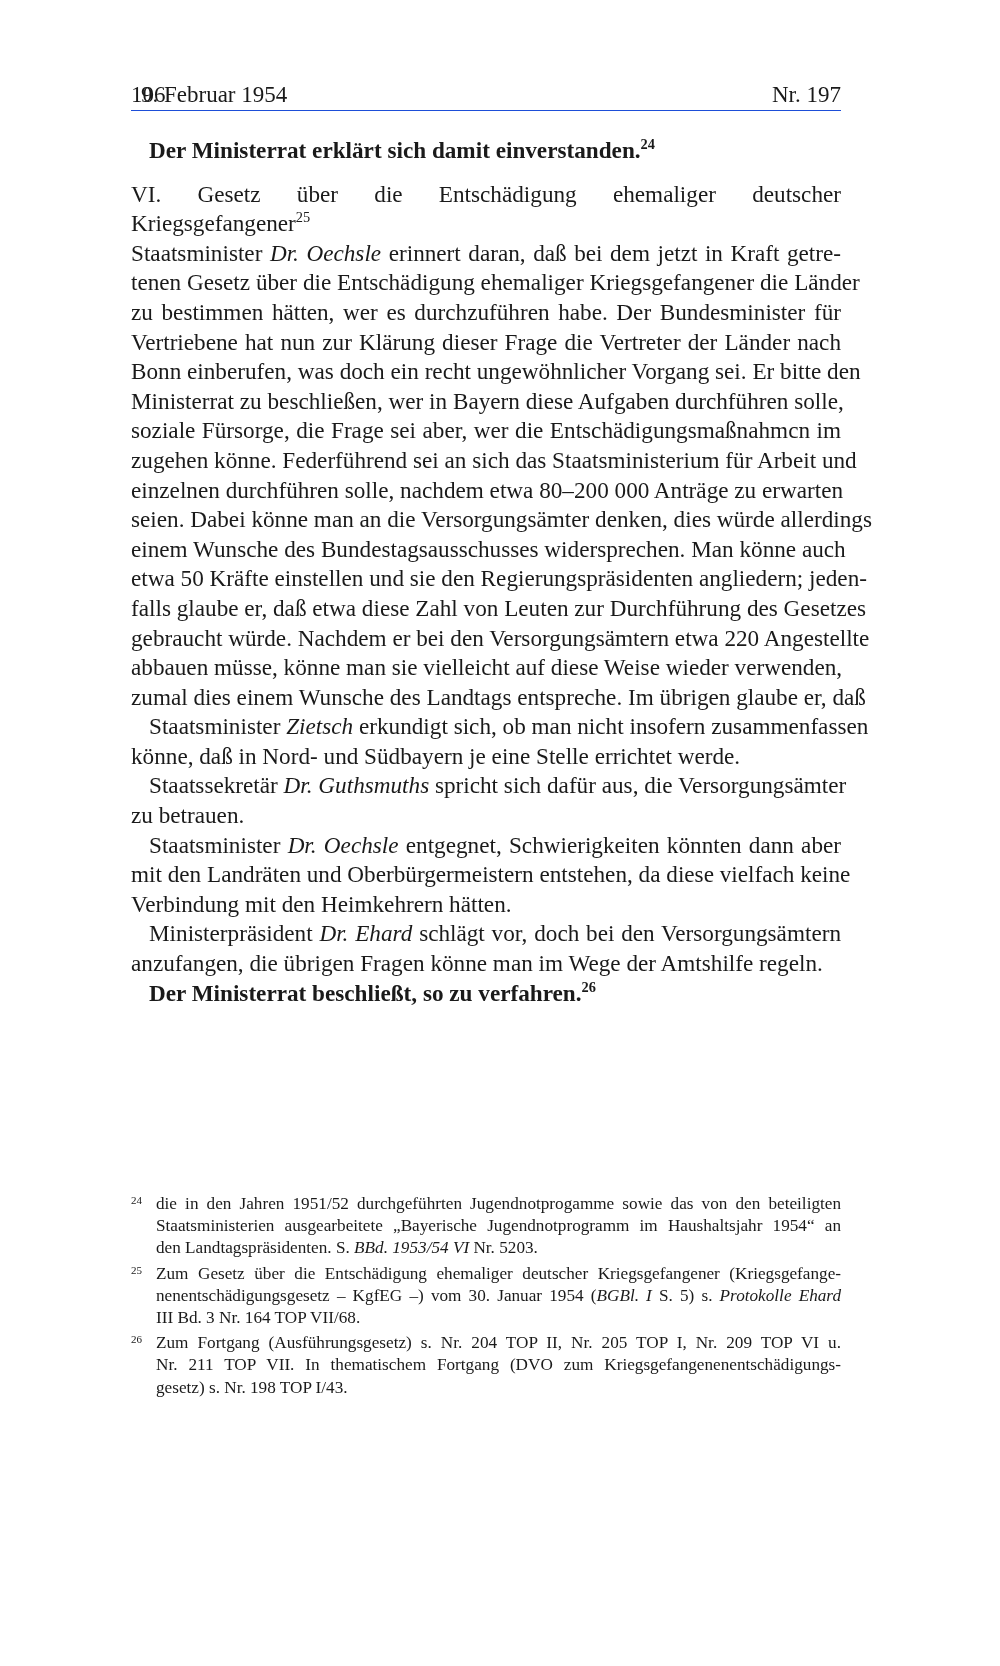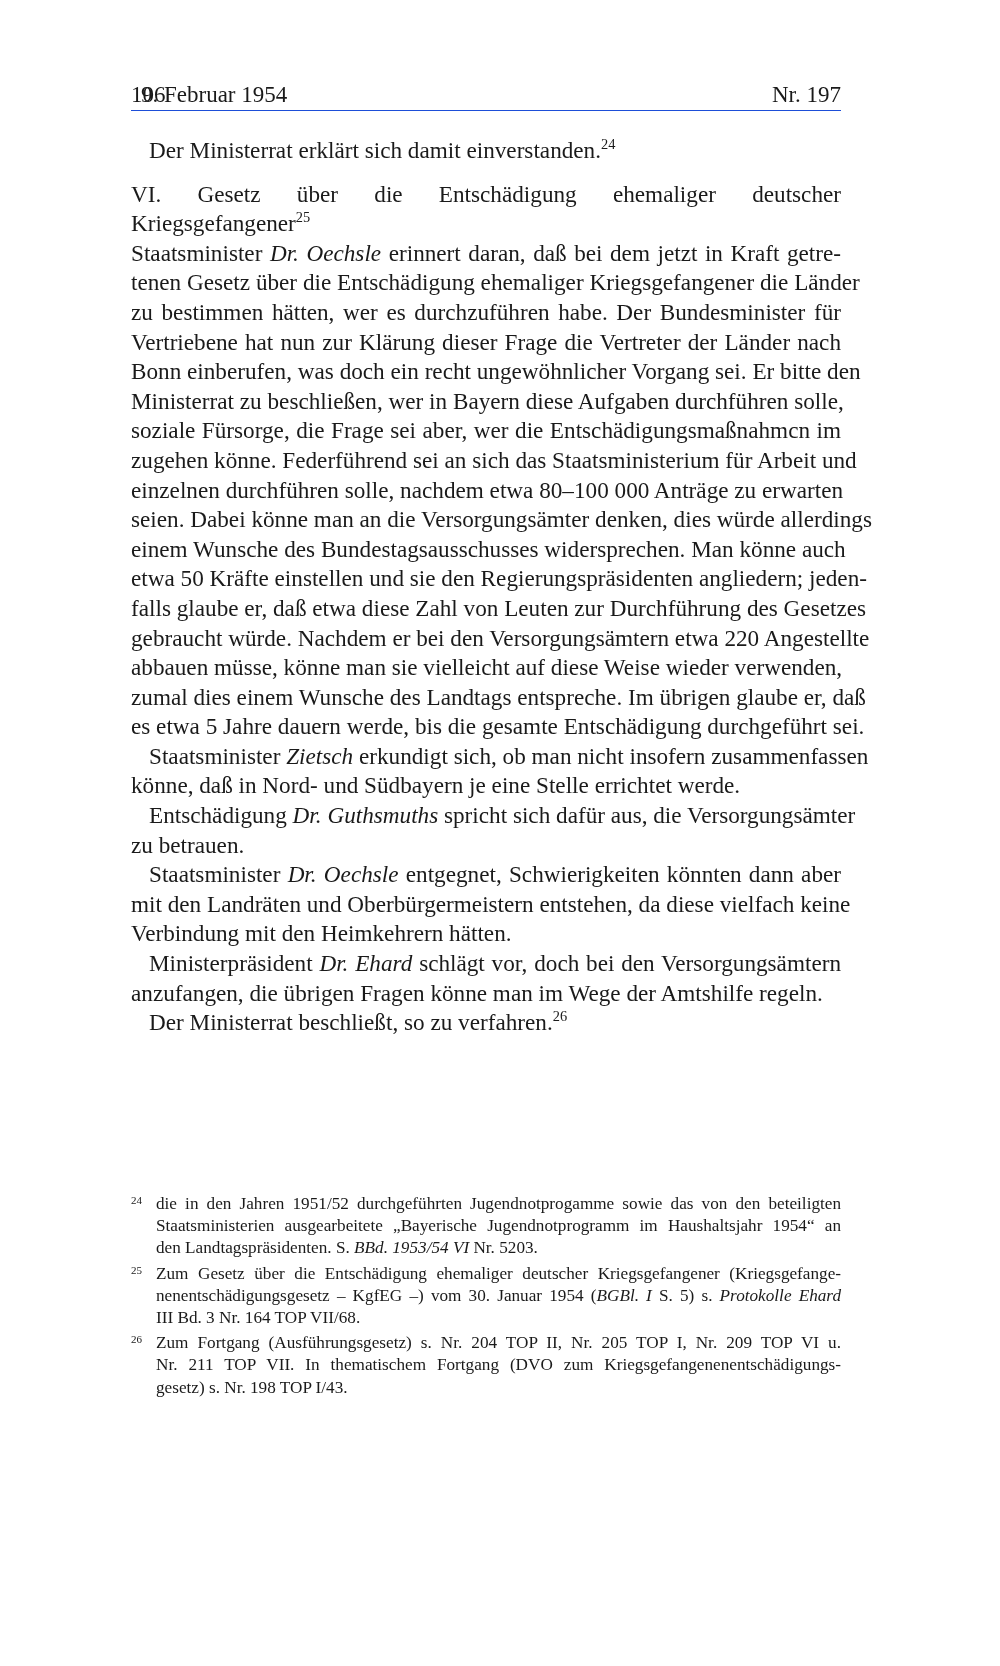--- a/index.html
+++ b/index.html
@@ -11,21 +11,21 @@
   .header {
     position: absolute; top: 80px; left: 0; width: 710px; height: 30px;
     border-bottom: 1px solid #1d4ed8; font-size: 23px; line-height: 30px;
   }
   .header .left { position: absolute; left: 0; }
   .header .center { position: absolute; left: 10px; right: 0; }
   .header .right { position: absolute; right: 0; margin-left: 24px; }
   .body { position: absolute; top: 136px; left: 0; width: 710px;
     font-size: 23.2px; line-height: 29.6px; text-align: justify; }
   .body p { margin: 0; }
-  .indent { text-indent: 18px; }
+  .indent { text-indent: 18px; font-weight: bold; }
   .heading { margin-top: 14px !important; }
   sup { font-size: 0.62em; line-height: 0; vertical-align: super; }
   i { font-style: italic; }
   .line { display: block; text-align: justify; text-align-last: justify; white-space: nowrap; }
   .line.last { text-align-last: left; }
   .footnotes { position: absolute; top: 1193px; left: 0; width: 710px;
     font-size: 17.2px; line-height: 22.2px; }
   .fn { position: relative; padding-left: 25px; margin: 0 0 3px 0; }
   .fn .num { position: absolute; left: 0; top: -4px; font-size: 11px; }
   .fn .fline { display: block; white-space: nowrap; text-align: justify; text-align-last: justify; }
@@ -49,38 +49,37 @@
 
     <p>
       <span class="line"><span>Staatsminister </span><i>Dr. Oechsle</i><span> erinnert daran, daß bei dem jetzt in Kraft getre-</span></span>
       <span class="line">tenen Gesetz über die Entschädigung ehemaliger Kriegsgefangener die Länder</span>
       <span class="line">zu bestimmen hätten, wer es durchzuführen habe. Der Bundesminister für</span>
       <span class="line">Vertriebene hat nun zur Klärung dieser Frage die Vertreter der Länder nach</span>
       <span class="line">Bonn einberufen, was doch ein recht ungewöhnlicher Vorgang sei. Er bitte den</span>
       <span class="line">Ministerrat zu beschließen, wer in Bayern diese Aufgaben durchführen solle,</span>
       <span class="line">soziale Fürsorge, die Frage sei aber, wer die Entschädigungsmaßnahmcn im</span>
       <span class="line">zugehen könne. Federführend sei an sich das Staatsministerium für Arbeit und</span>
-      <span class="line">einzelnen durchführen solle, nachdem etwa 80–100 000 Anträge zu erwarten</span>
+      <span class="line">einzelnen durchführen solle, nachdem etwa 80–200 000 Anträge zu erwarten</span>
       <span class="line">seien. Dabei könne man an die Versorgungsämter denken, dies würde allerdings</span>
       <span class="line">einem Wunsche des Bundestagsausschusses widersprechen. Man könne auch</span>
       <span class="line">etwa 50 Kräfte einstellen und sie den Regierungspräsidenten angliedern; jeden-</span>
       <span class="line">falls glaube er, daß etwa diese Zahl von Leuten zur Durchführung des Gesetzes</span>
       <span class="line">gebraucht würde. Nachdem er bei den Versorgungsämtern etwa 220 Angestellte</span>
       <span class="line">abbauen müsse, könne man sie vielleicht auf diese Weise wieder verwenden,</span>
       <span class="line">zumal dies einem Wunsche des Landtags entspreche. Im übrigen glaube er, daß</span>
-      <span class="line">es etwa 5 Jahre dauern werde, bis die gesamte Entschädigung durchgeführt sei.</span>
     </p>
 
     <p>
       <span class="line" style="padding-left:18px"><span>Staatsminister </span><i>Zietsch</i><span> erkundigt sich, ob man nicht insofern zusammenfassen</span></span>
       <span class="line last">könne, daß in Nord- und Südbayern je eine Stelle errichtet werde.</span>
     </p>
 
     <p>
-      <span class="line" style="padding-left:18px"><span>Entschädigung </span><i>Dr. Guthsmuths</i><span> spricht sich dafür aus, die Versorgungsämter</span></span>
+      <span class="line" style="padding-left:18px"><span>Staatssekretär </span><i>Dr. Guthsmuths</i><span> spricht sich dafür aus, die Versorgungsämter</span></span>
       <span class="line last">zu betrauen.</span>
     </p>
 
     <p>
       <span class="line" style="padding-left:18px"><span>Staatsminister </span><i>Dr. Oechsle</i><span> entgegnet, Schwierigkeiten könnten dann aber</span></span>
       <span class="line">mit den Landräten und Oberbürgermeistern entstehen, da diese vielfach keine</span>
       <span class="line last">Verbindung mit den Heimkehrern hätten.</span>
     </p>
 
     <p>

